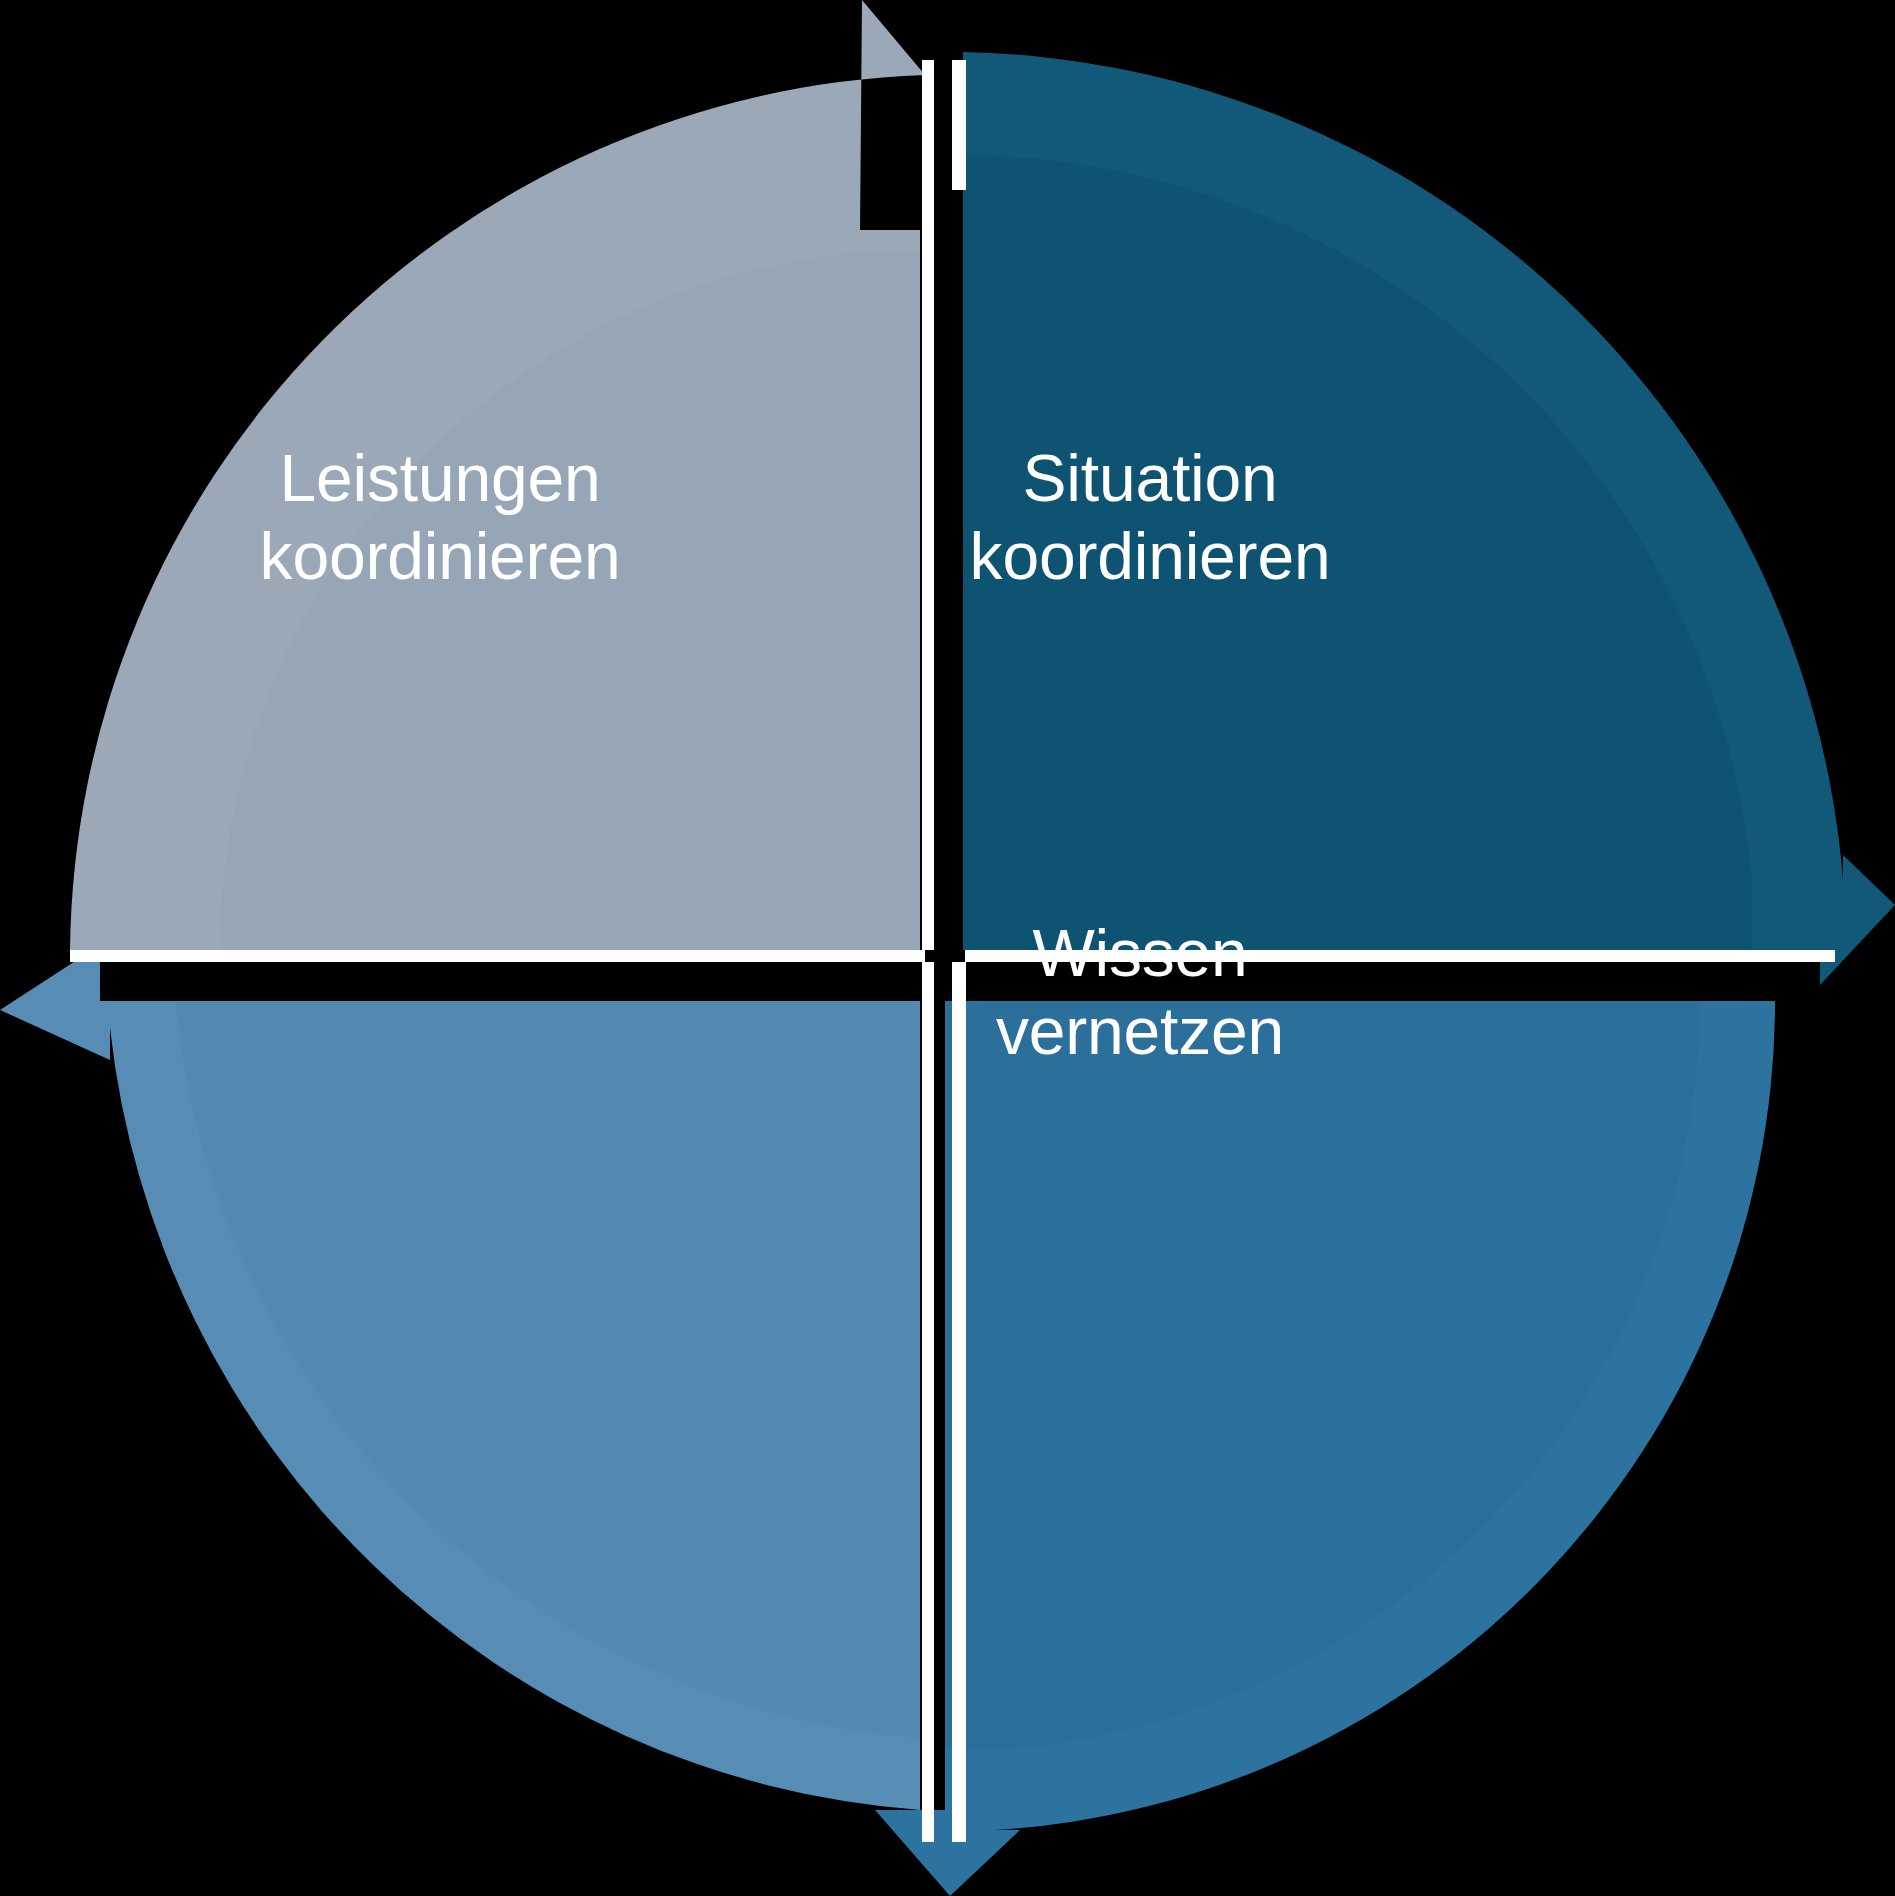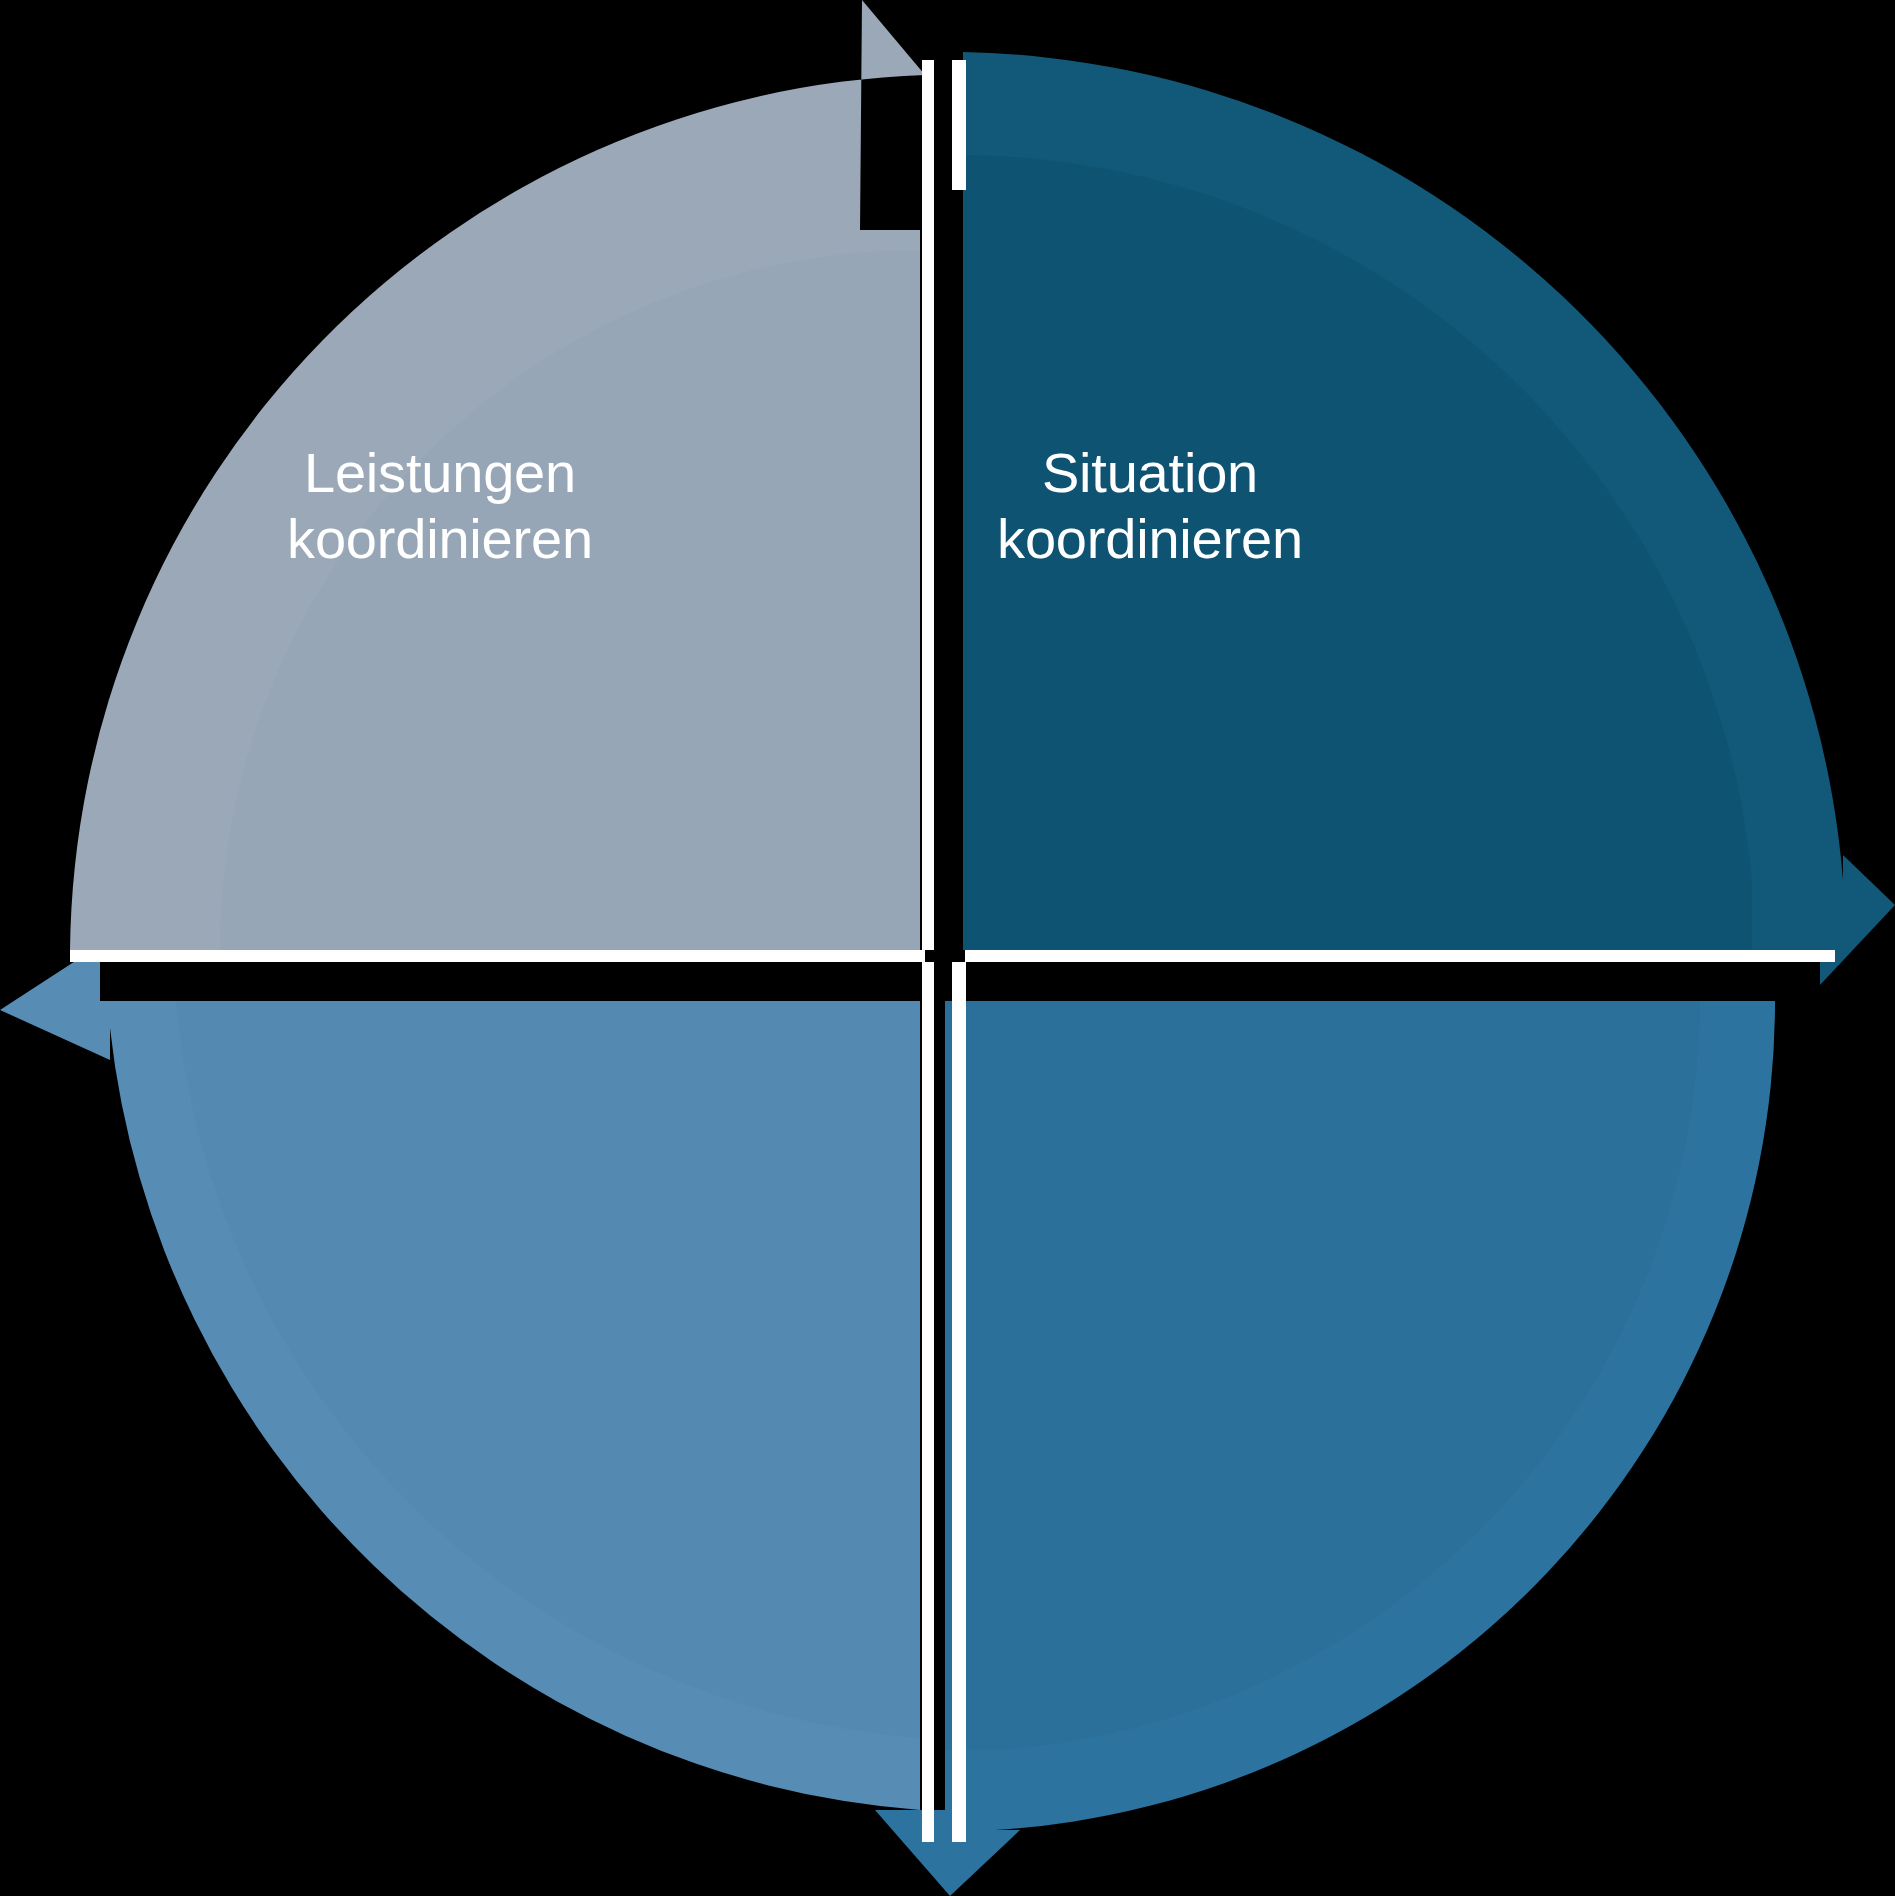--- a/index.html
+++ b/index.html
@@ -24,21 +24,21 @@
     top: 0;
     left: 0;
     width: 1895px;
     height: 1896px;
     display: block;
   }
   .quad-label {
     position: absolute;
     color: #ffffff;
     font-family: "Liberation Sans", sans-serif;
-    font-size: 56px;
+    font-size: 66px;
     line-height: 1.18;
     font-weight: 400;
     letter-spacing: -0.2px;
     text-align: center;
     white-space: pre-line;
     pointer-events: none;
   }
   #label-top-left  { left: 120px;  top: 440px;  width: 640px; text-align: center; }
   #label-top-right { left: 830px;  top: 440px;  width: 640px; text-align: center; }
   #label-bot-left  { left: 130px;  top: 915px;  width: 640px; text-align: center; }
@@ -128,14 +128,16 @@
     </g>
   </svg>
 
   <div class="quad-label" id="label-top-left">Leistungen
 koordinieren</div>
 
   <div class="quad-label" id="label-top-right">Situation
 koordinieren</div>
 
 
+  <div class="quad-label" id="label-bot-right">Wissen
+vernetzen</div>
 
 </div>
 
 </body></html>

